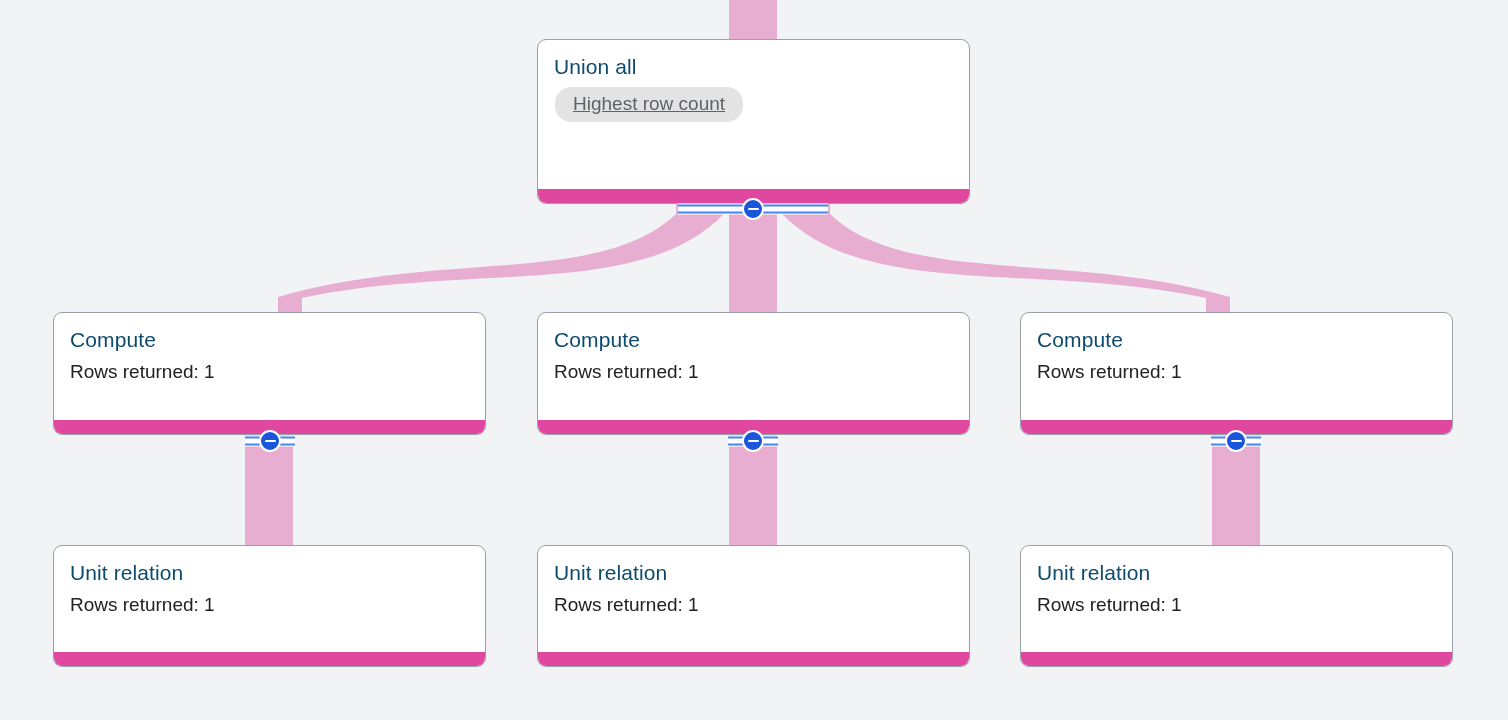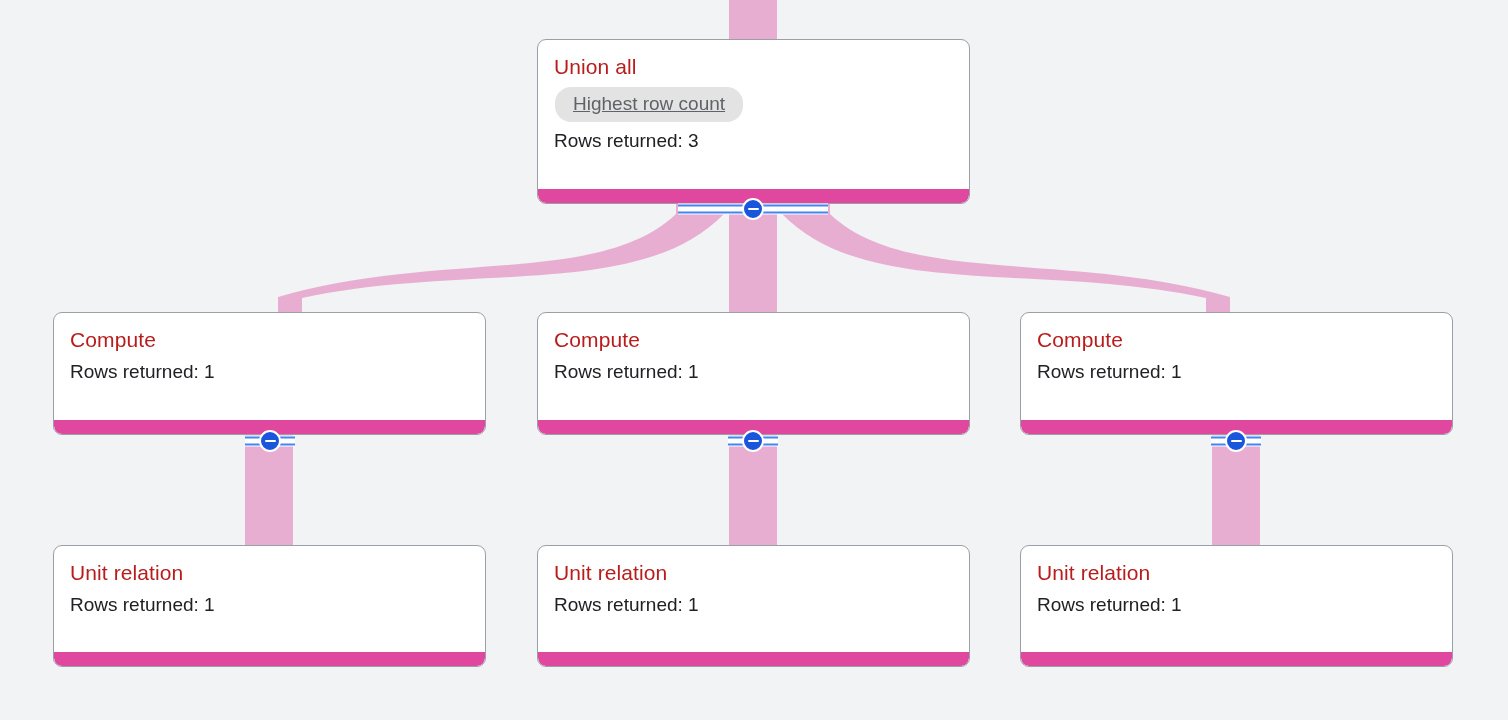--- a/index.html
+++ b/index.html
@@ -42,21 +42,21 @@
   }
 
   .node-body {
     flex: 1 1 auto;
     padding: 14px 16px 0 16px;
   }
 
   .node-title {
     font-size: 21px;
     font-weight: 500;
-    color: #b91c1c;
+    color: #0c4a6e;
     letter-spacing: 0.1px;
     line-height: 26px;
     white-space: nowrap;
   }
 
   .node-badge {
     display: inline-block;
     margin-top: 7px;
     margin-left: 1px;
     padding: 6px 18px 7px 18px;
@@ -176,21 +176,20 @@
 
     <rect x="729" y="435" width="48" height="110" fill="#e8aed2"></rect>
 
     <rect x="1212" y="435" width="48" height="110" fill="#e8aed2"></rect>
   </svg>
 
   <div class="node" style="left:537px; top:39px; width:433px; height:165px;">
     <div class="node-body">
       <div class="node-title">Union all</div>
       <div class="node-badge">Highest row count</div>
-      <div class="node-rows">Rows returned: 3</div>
     </div>
     <div class="node-bar"></div>
   </div>
 
   <div class="toggle" style="left:678px; top:198px; width:150px;">
     <div class="rail"></div>
     <div class="knob"></div>
   </div>
 
   <div class="node" style="left:53px; top:312px; width:433px; height:123px;">

